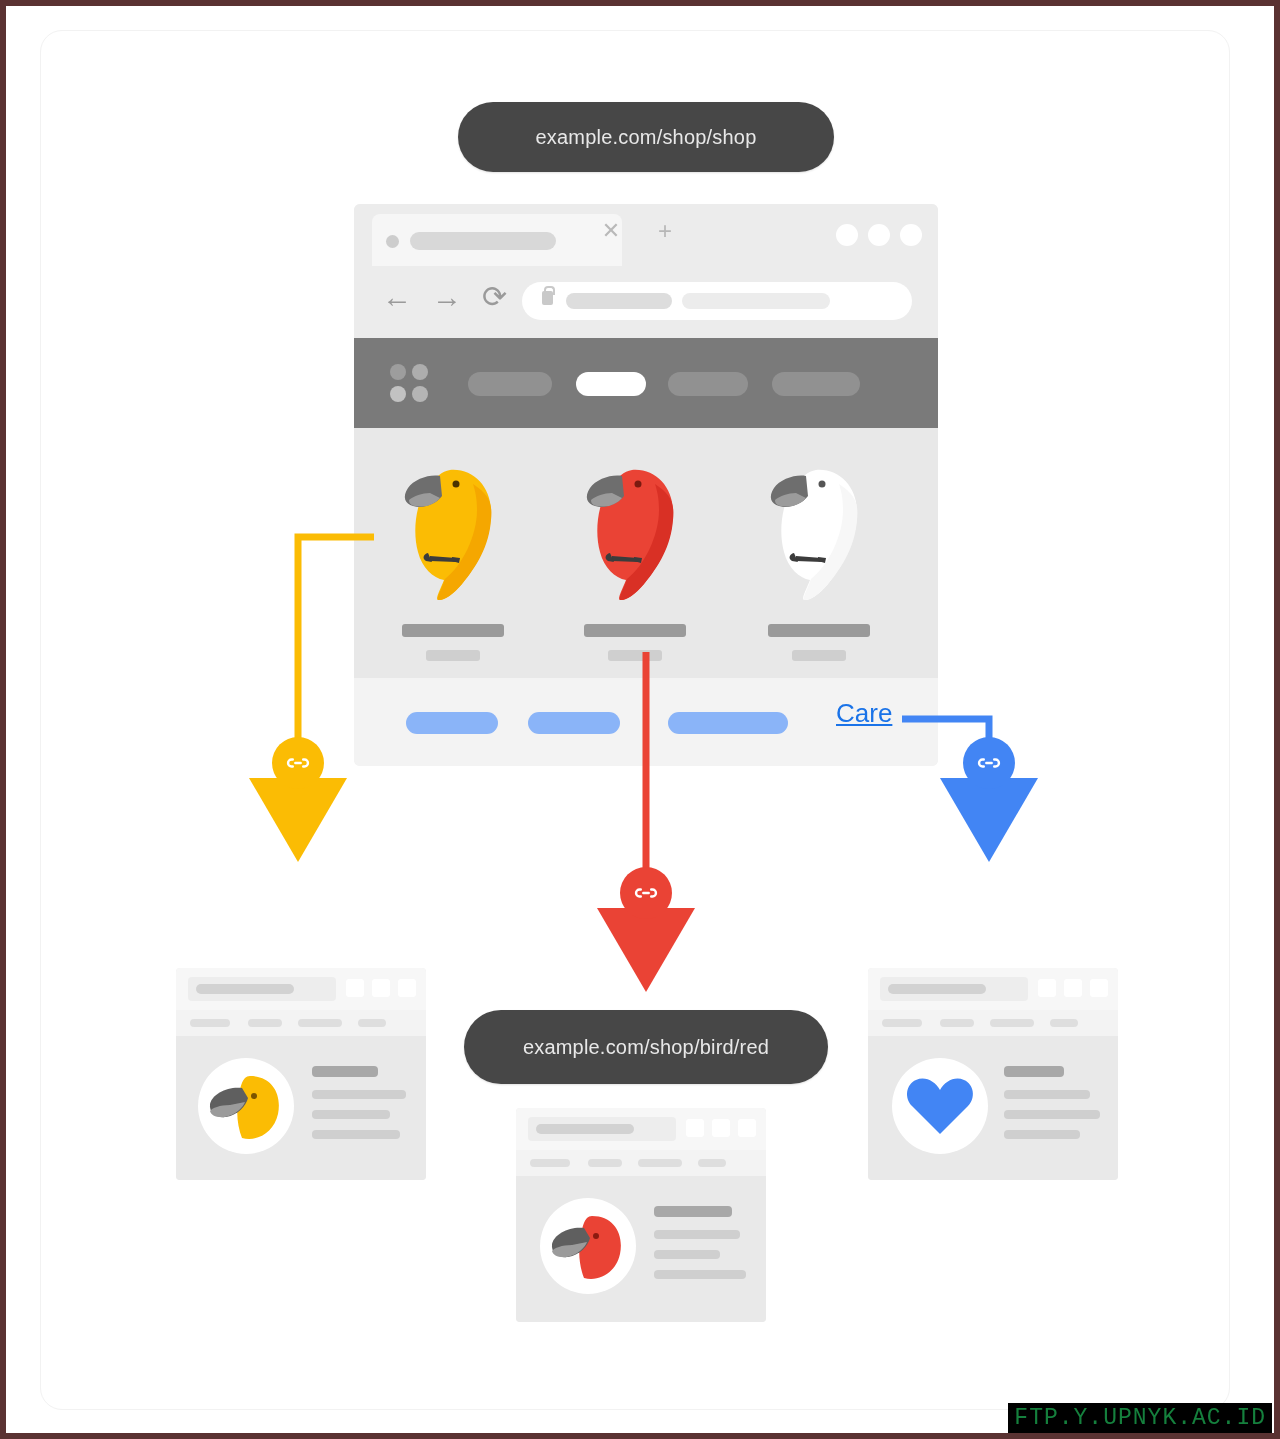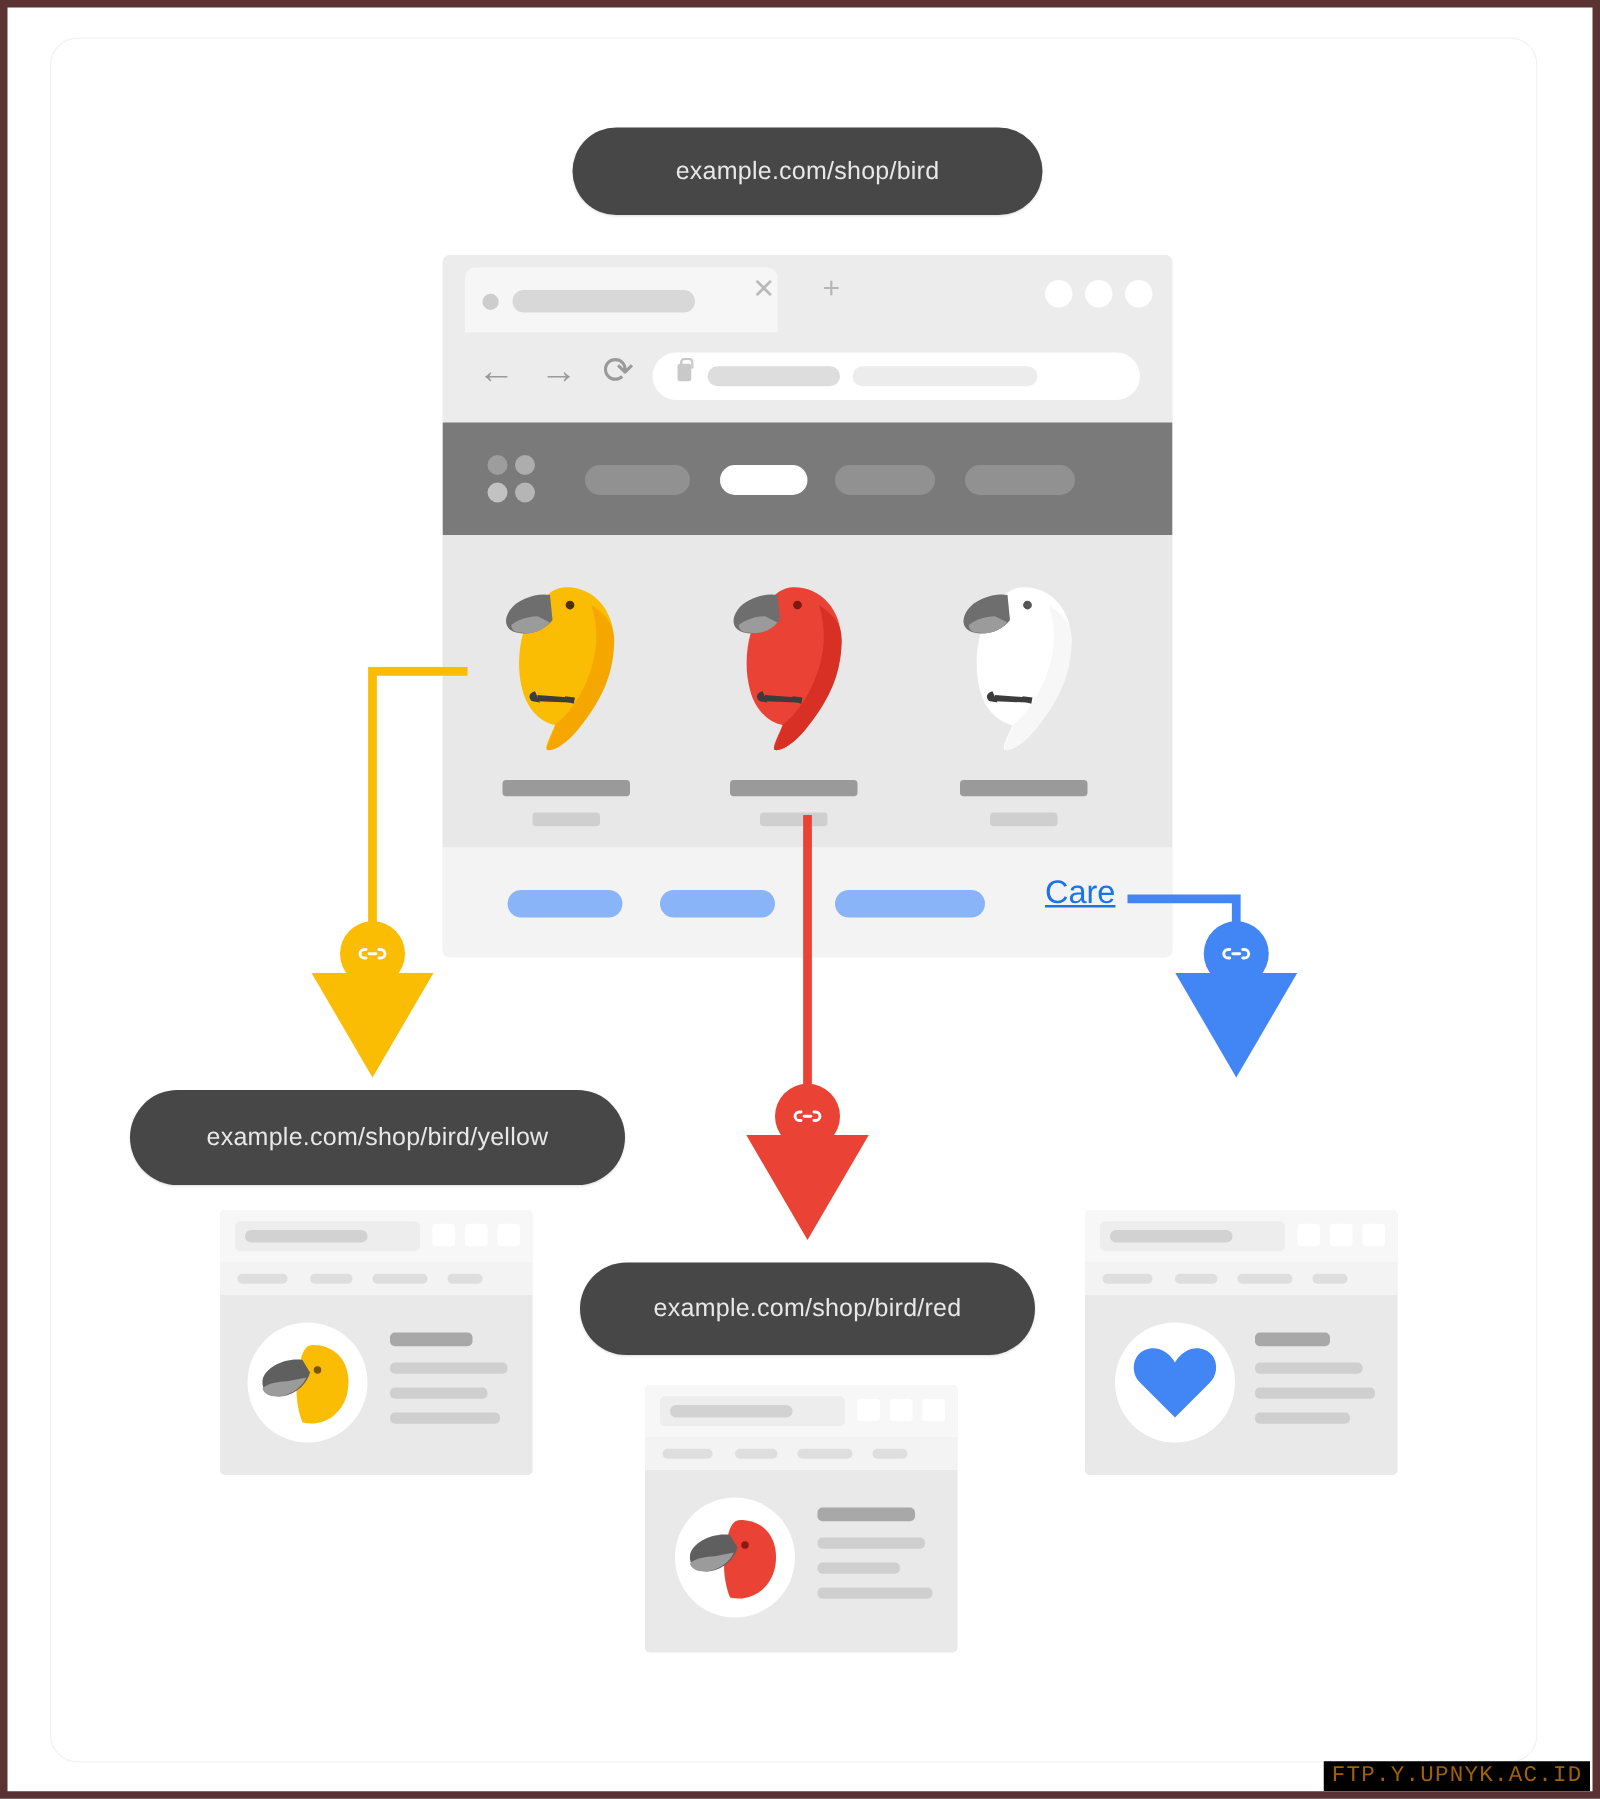--- a/index.html
+++ b/index.html
@@ -104,23 +104,23 @@
   .mini-lines i{position:absolute;border-radius:4px;}
 
   
   svg.arrows{position:absolute;left:0;top:0;width:1280px;height:1439px;z-index:20;pointer-events:none;}
 
   .badge{position:absolute;border-radius:50%;display:flex;align-items:center;justify-content:center;z-index:25;}
 
   
   #watermark{
     position:absolute;right:2px;bottom:0px;
-    background:#000000;color:#a16207;
+    background:#000000;color:#15803d;
     font-family:"Liberation Mono", monospace;
-    font-size:18px;letter-spacing:1px;
+    font-size:23px;letter-spacing:1px;
     padding:2px 6px;z-index:60;
   }
 </style>
 </head>
 <body>
 
 <div id="stage">
   <div class="card"></div>
 
   <svg class="arrows" viewBox="0 0 1280 1439">
@@ -154,22 +154,21 @@
       <path d="M9.5 12h5M7.2 15.2H6a3.2 3.2 0 0 1 0-6.4h1.2M16.8 8.8H18a3.2 3.2 0 0 1 0 6.4h-1.2" fill="none" stroke="#ffffff" stroke-width="2.2" stroke-linecap="round"></path>
     </svg>
   </div>
 
   <div class="badge" style="left:957px;top:731px;width:52px;height:52px;background:#4285f4;">
     <svg width="26" height="26" viewBox="0 0 24 24">
       <path d="M9.5 12h5M7.2 15.2H6a3.2 3.2 0 0 1 0-6.4h1.2M16.8 8.8H18a3.2 3.2 0 0 1 0 6.4h-1.2" fill="none" stroke="#ffffff" stroke-width="2.2" stroke-linecap="round"></path>
     </svg>
   </div>
 
-  <div class="urlpill" id="url-top">example.com/shop/bird</div>
-  <div class="urlpill" id="url-yellow">example.com/shop/bird/yellow</div>
+  <div class="urlpill" id="url-top">example.com/shop/shop</div>
   <div class="urlpill" id="url-red">example.com/shop/bird/red</div>
 
   <div id="browser">
 
     <div class="tabstrip">
       <div class="tab">
         <div class="tab-dot"></div>
         <div class="tab-bar"></div>
       </div>
       <div class="tab-x">✕</div>

